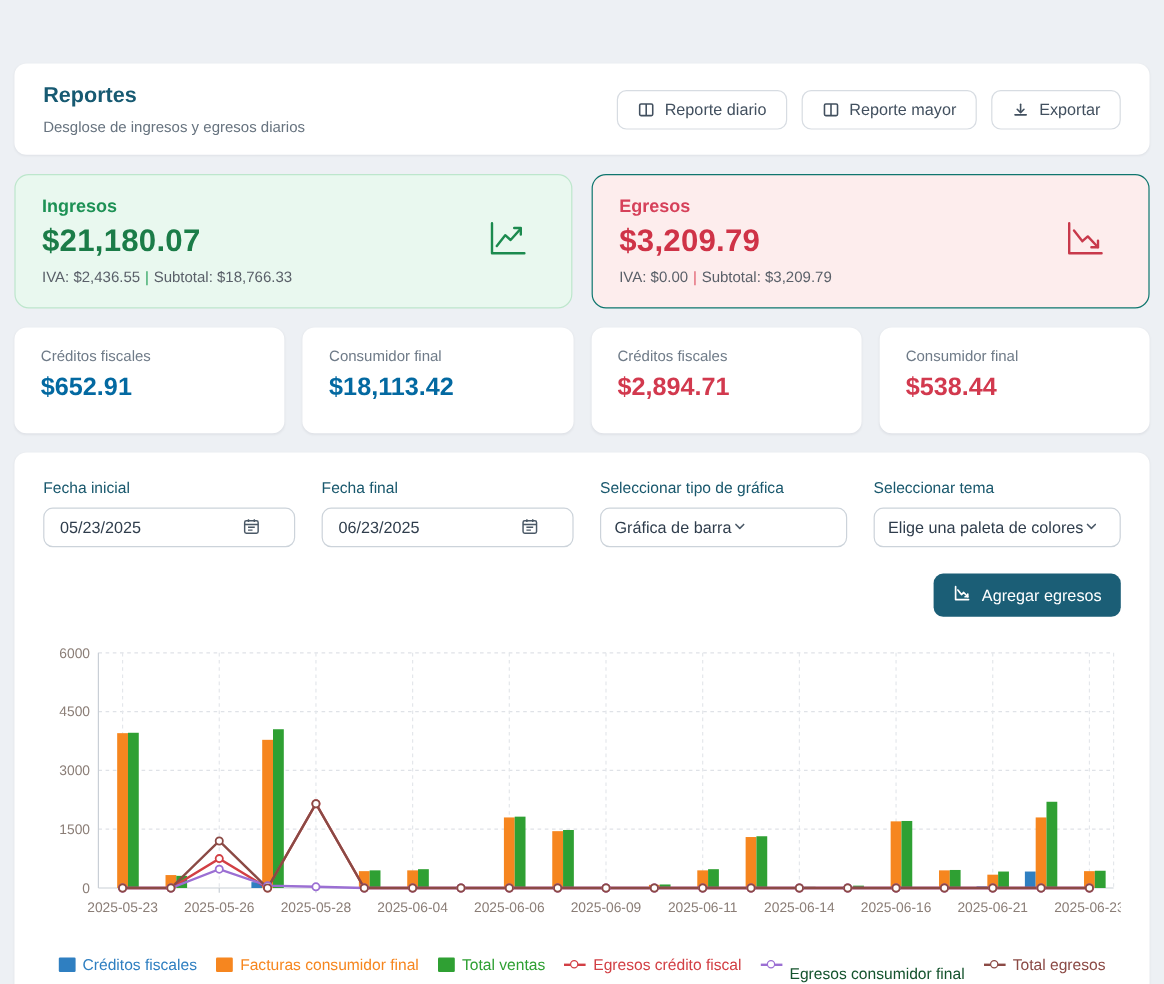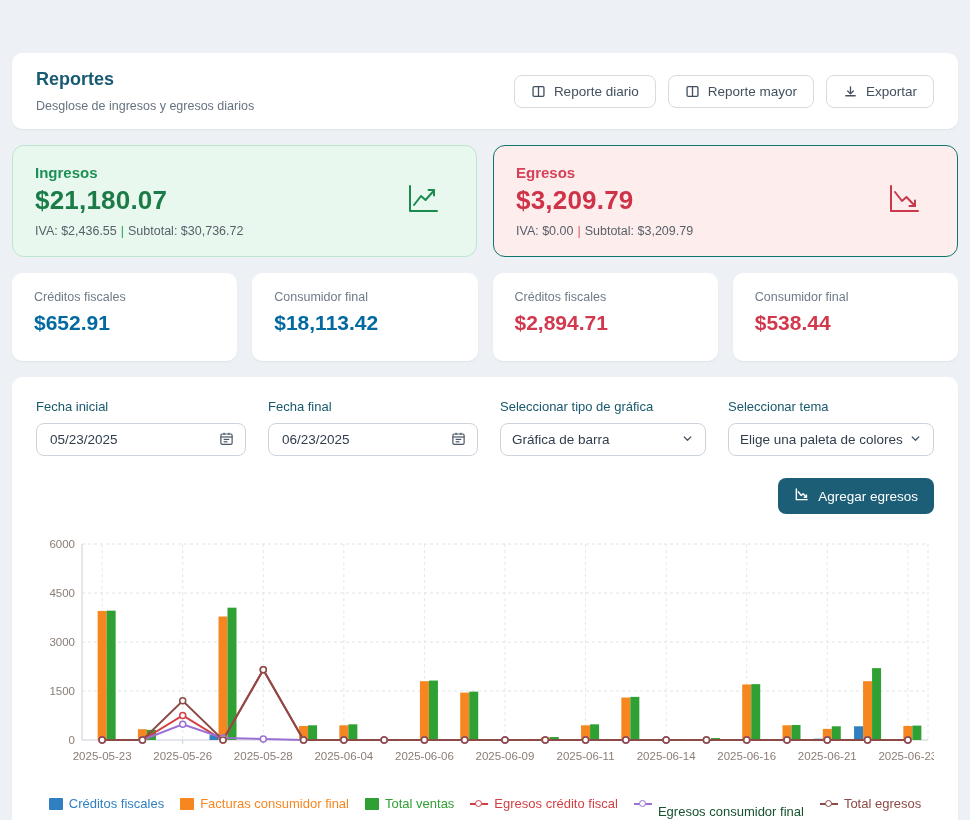--- a/index.html
+++ b/index.html
@@ -42,21 +42,21 @@
   .mini-label{color:#6f7b88;font-size:12.5px;margin-bottom:7px;}
   .mini-amount{font-size:21px;font-weight:bold;}
   .v-green{color:#0369a1;} .v-red{color:#d2394e;}
 
   
   .main-card{flex:1;padding:22px 24px 14px 24px;display:flex;flex-direction:column;}
   .filters{display:flex;justify-content:space-between;}
   .filter{display:flex;flex-direction:column;}
   .filter-label{color:#19586d;font-size:13px;margin-bottom:9px;}
   .control{border:1px solid #ccd3da;border-radius:8px;height:33px;display:flex;align-items:center;
-           justify-content:space-between;padding:0 11px;font-size:13.5px;color:#2f3d4c;background:#fff;box-sizing:border-box;cursor:pointer;}
+           padding:0 11px;font-size:13.5px;color:#2f3d4c;background:#fff;box-sizing:border-box;cursor:pointer;}
   .control input{border:none;outline:none;font-size:13.5px;color:#2f3d4c;font-family:inherit;width:150px;background:transparent;}
   .w210{width:210px;} .w205{width:206px;}
   .action-row{display:flex;justify-content:flex-end;margin-top:22px;}
   .add-btn{background:#1b5e76;color:#fff;border:none;border-radius:8px;padding:9px 16px;font-size:13.5px;
            display:inline-flex;align-items:center;gap:9px;cursor:pointer;font-family:inherit;}
 
   
   .chart-wrap{margin-top:18px;}
   #chart-svg{display:block;}
   #chart-svg text{font-family:"Liberation Sans",sans-serif;}
@@ -107,21 +107,21 @@
       </button>
     </div>
   </div>
 
   <div class="hero-row">
     <div class="hero ingresos">
       <div>
         <div class="hero-title t-green">Ingresos</div>
         <div class="hero-amount a-green">$21,180.07</div>
         <div class="hero-detail">
-          <span>IVA: $2,436.55</span><span class="sep-green">|</span><span>Subtotal: $30,736.72</span>
+          <span>IVA: $2,436.55</span><span class="sep-green">|</span><span>Subtotal: $18,766.33</span>
         </div>
       </div>
       <span class="hero-icon">
         <svg width="34" height="32" viewBox="0 0 34 32" fill="none" stroke="#1b8a4e" stroke-width="2" stroke-linecap="round" stroke-linejoin="round">
             <path d="M4 3v25h27"></path>
             <path d="M8 22 15 13l4.5 4L28 7.5"></path>
             <path d="M22.5 7h5.5v5.5"></path>
           </svg>
       </span>
     </div>

